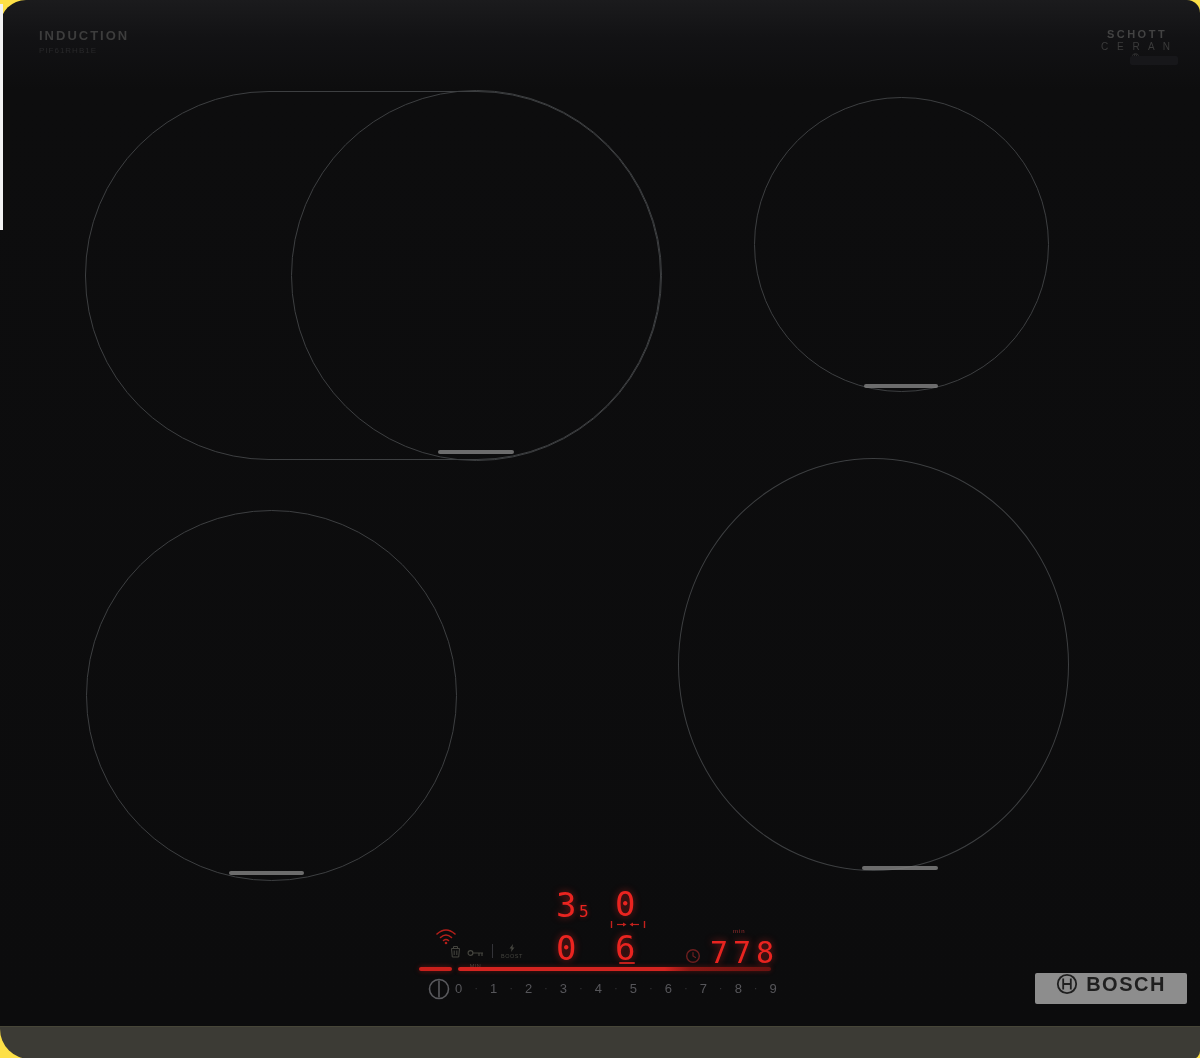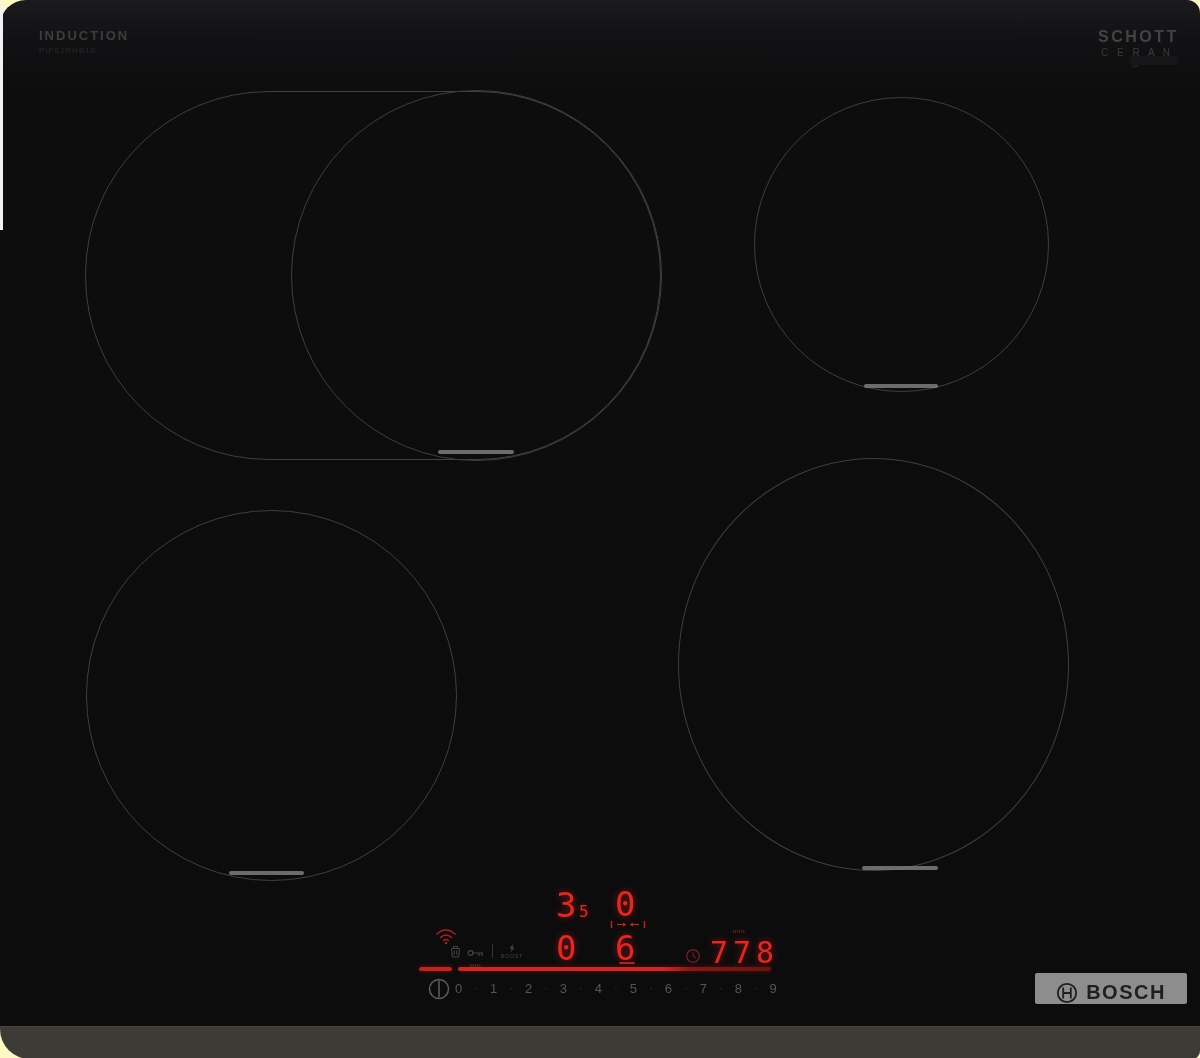--- a/index.html
+++ b/index.html
@@ -1,36 +1,36 @@
 <!DOCTYPE html>
 <html><head>
 <meta charset="utf-8">
 <style>
   html,body{margin:0;padding:0;background:#ffffff;}
-  .stage{position:relative;width:1200px;height:1058px;background:#fef9c3;overflow:hidden;
+  .stage{position:relative;width:1200px;height:1058px;background:#fde047;overflow:hidden;
          font-family:"Liberation Sans",sans-serif;}
   
   .glass{position:absolute;left:0;top:0;right:0;height:1026px;
          background:linear-gradient(#1b1b1d 0px,#121214 38px,#0d0d0e 90px,#0c0c0d 100%);
          border-radius:26px 13px 0 0;}
   .left-sliver{position:absolute;left:0;top:4px;width:3px;height:226px;background:#f2f2f2;}
   
   .trim{position:absolute;left:0;right:0;top:1026px;height:32px;background:#3c3b35;
         border-top:1px solid #474638;border-radius:0 0 8px 30px;}
   
   .zone{position:absolute;border:1px solid #3d3f41;border-radius:50%;}
   .zone.stadium{border-radius:184px;}
   .marker{position:absolute;height:4px;background:#7e7e7e;border-radius:3px;opacity:.85;}
   
   .induction{position:absolute;left:39px;top:28px;color:#3d3d3d;font-size:13px;
              letter-spacing:2px;font-weight:bold;}
   .model{position:absolute;left:39px;top:46px;color:#28282a;font-size:8px;letter-spacing:1px;
          filter:blur(.4px);}
   .schott{position:absolute;left:1098px;top:28px;width:78px;text-align:center;color:#434343;}
-  .schott .l1{font-size:16px;letter-spacing:2.5px;font-weight:bold;}
+  .schott .l1{font-size:11px;letter-spacing:2.5px;font-weight:bold;}
   .schott .l2{font-size:10px;letter-spacing:3px;margin-top:1px;color:#3b3b3b;}
   .schott-bar{position:absolute;left:1130px;top:56px;width:48px;height:9px;background:#17171a;border-radius:2px;}
   
   .seg{position:absolute;font-family:"DejaVu Sans Mono",monospace;color:#ea2420;
        text-shadow:0 0 7px rgba(234,36,32,.55);line-height:1;}
   .seg.big{font-size:34px;}
   .seg.sub{font-size:16px;text-shadow:0 0 4px rgba(234,36,32,.5);}
   .seg.timer{font-size:30px;letter-spacing:5px;}
   .mini-red{position:absolute;color:#a03030;font-size:6px;letter-spacing:1px;line-height:1;}
   .underline6{position:absolute;left:619px;top:962px;width:16px;height:2px;background:#c3211d;border-radius:1px;}
@@ -40,21 +40,21 @@
                background:linear-gradient(90deg,#d42420 0%,#d42420 66%,#8a1713 74%,#6b1311 100%);
                box-shadow:0 0 5px rgba(200,30,25,.4);}
   .numrow{position:absolute;left:455px;top:981px;width:322px;display:flex;
           justify-content:space-between;align-items:center;color:#56565a;font-size:13px;}
   .numrow .dot{color:#39393d;font-size:10px;}
   .icon-cluster{position:absolute;left:450px;top:944px;display:flex;align-items:flex-start;gap:6px;}
   .panel-label{color:#45453f;font-size:5.5px;letter-spacing:.5px;line-height:1;text-align:center;margin-top:2px;}
   .divider{width:1px;height:14px;background:#333338;margin:0 2px;}
   
   .bosch-plate{position:absolute;left:1035px;top:973px;width:152px;height:31px;background:#8d8d8d;
-               border-radius:2px;display:flex;align-items:flex-end;justify-content:center;gap:8px;}
+               border-radius:2px;display:flex;align-items:flex-start;justify-content:center;gap:8px;}
   .bosch-text{color:#1f1f1f;font-size:20px;font-weight:bold;letter-spacing:1.5px;
               font-family:"Liberation Sans",sans-serif;}
 </style>
 </head>
 <body>
 
 <div class="stage">
 
   <div class="glass"></div>
   <div class="left-sliver"></div>

